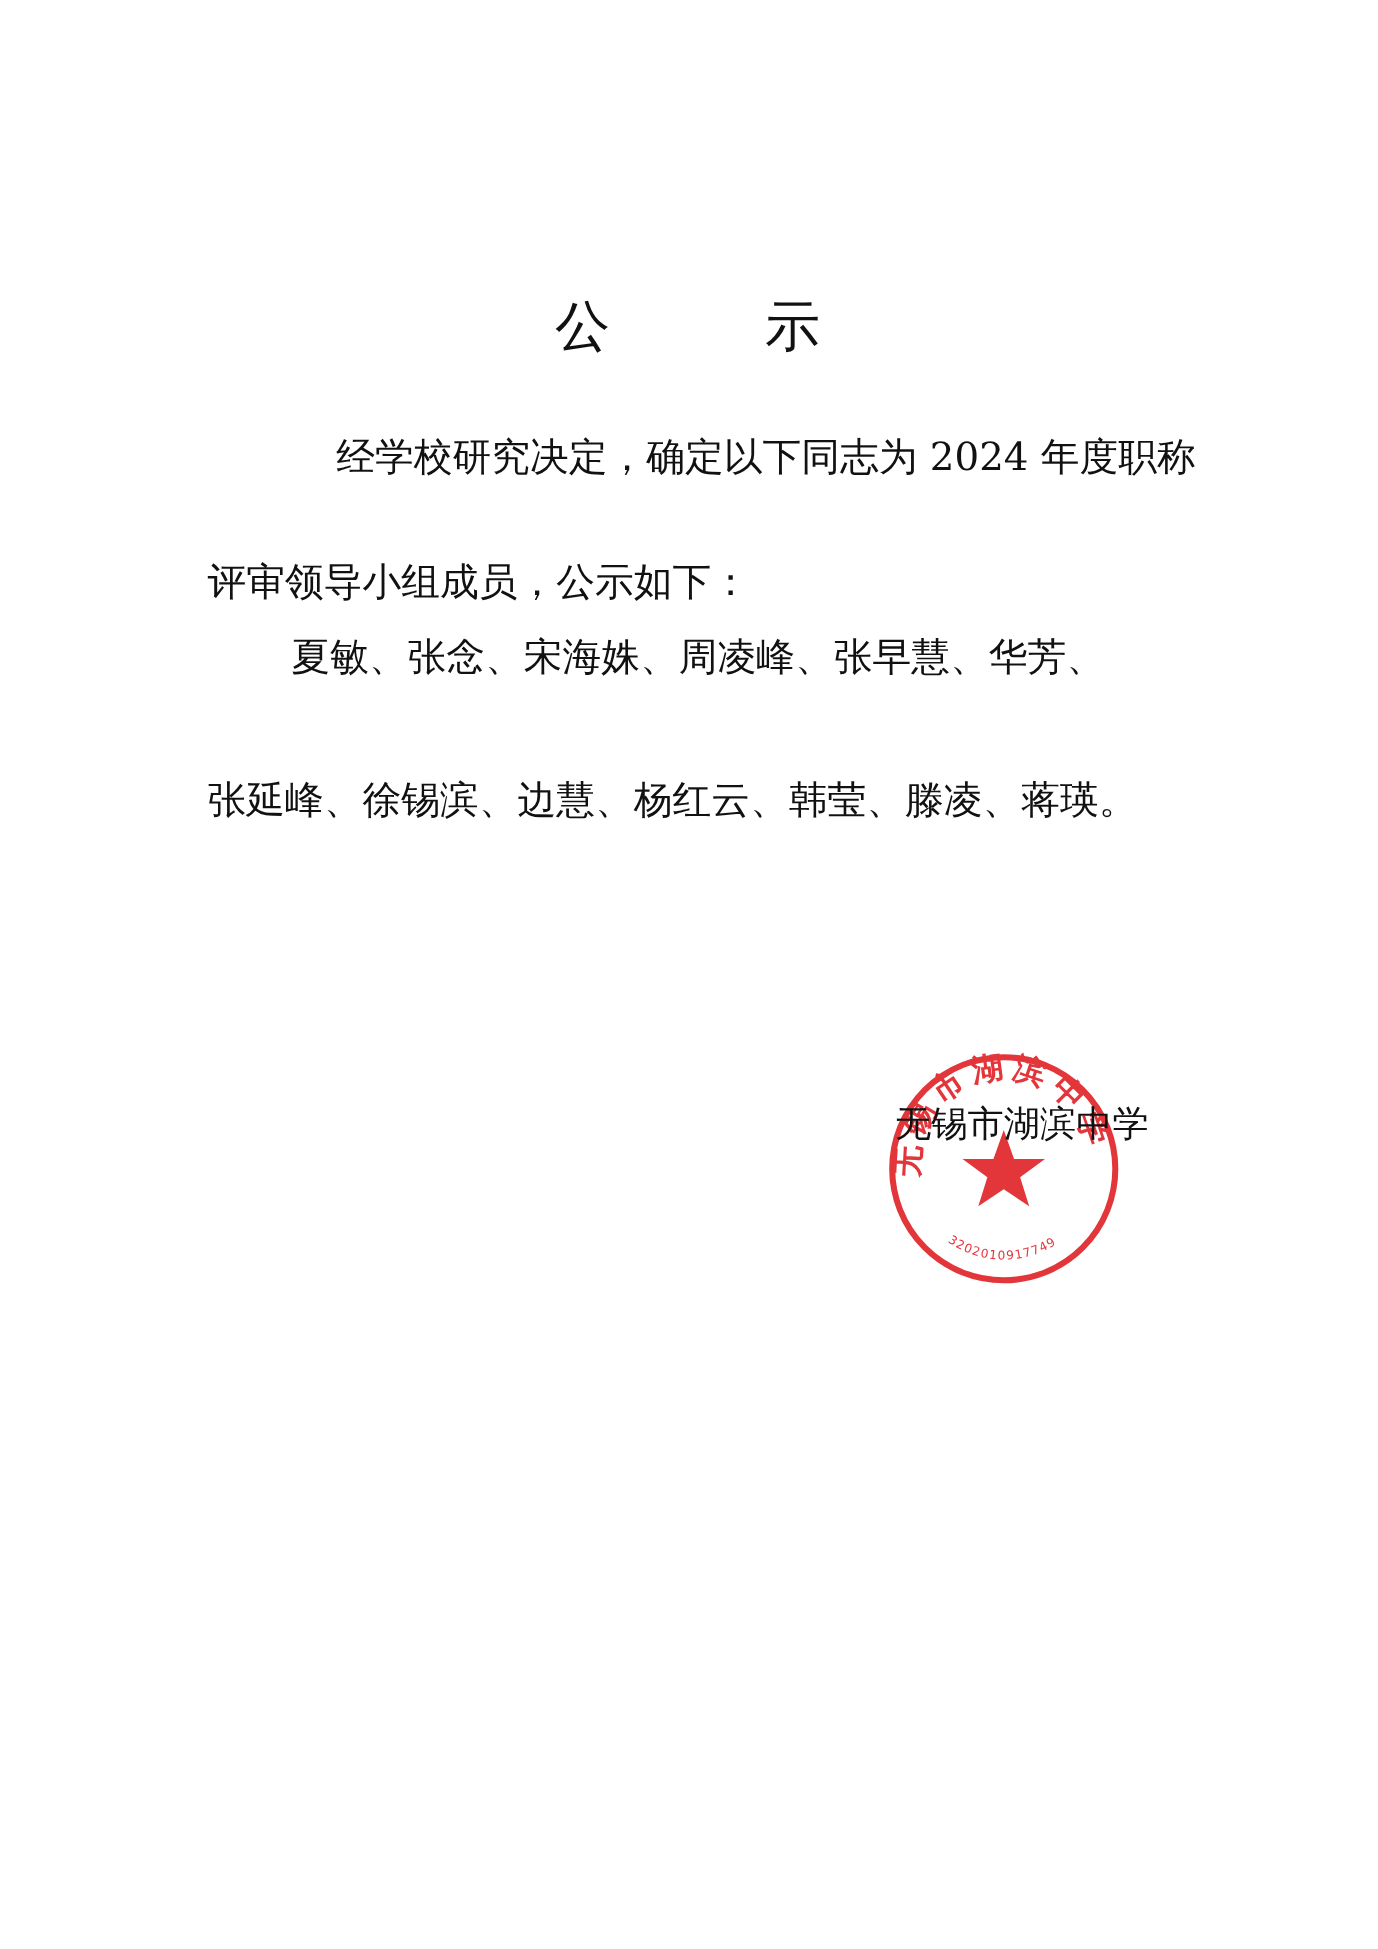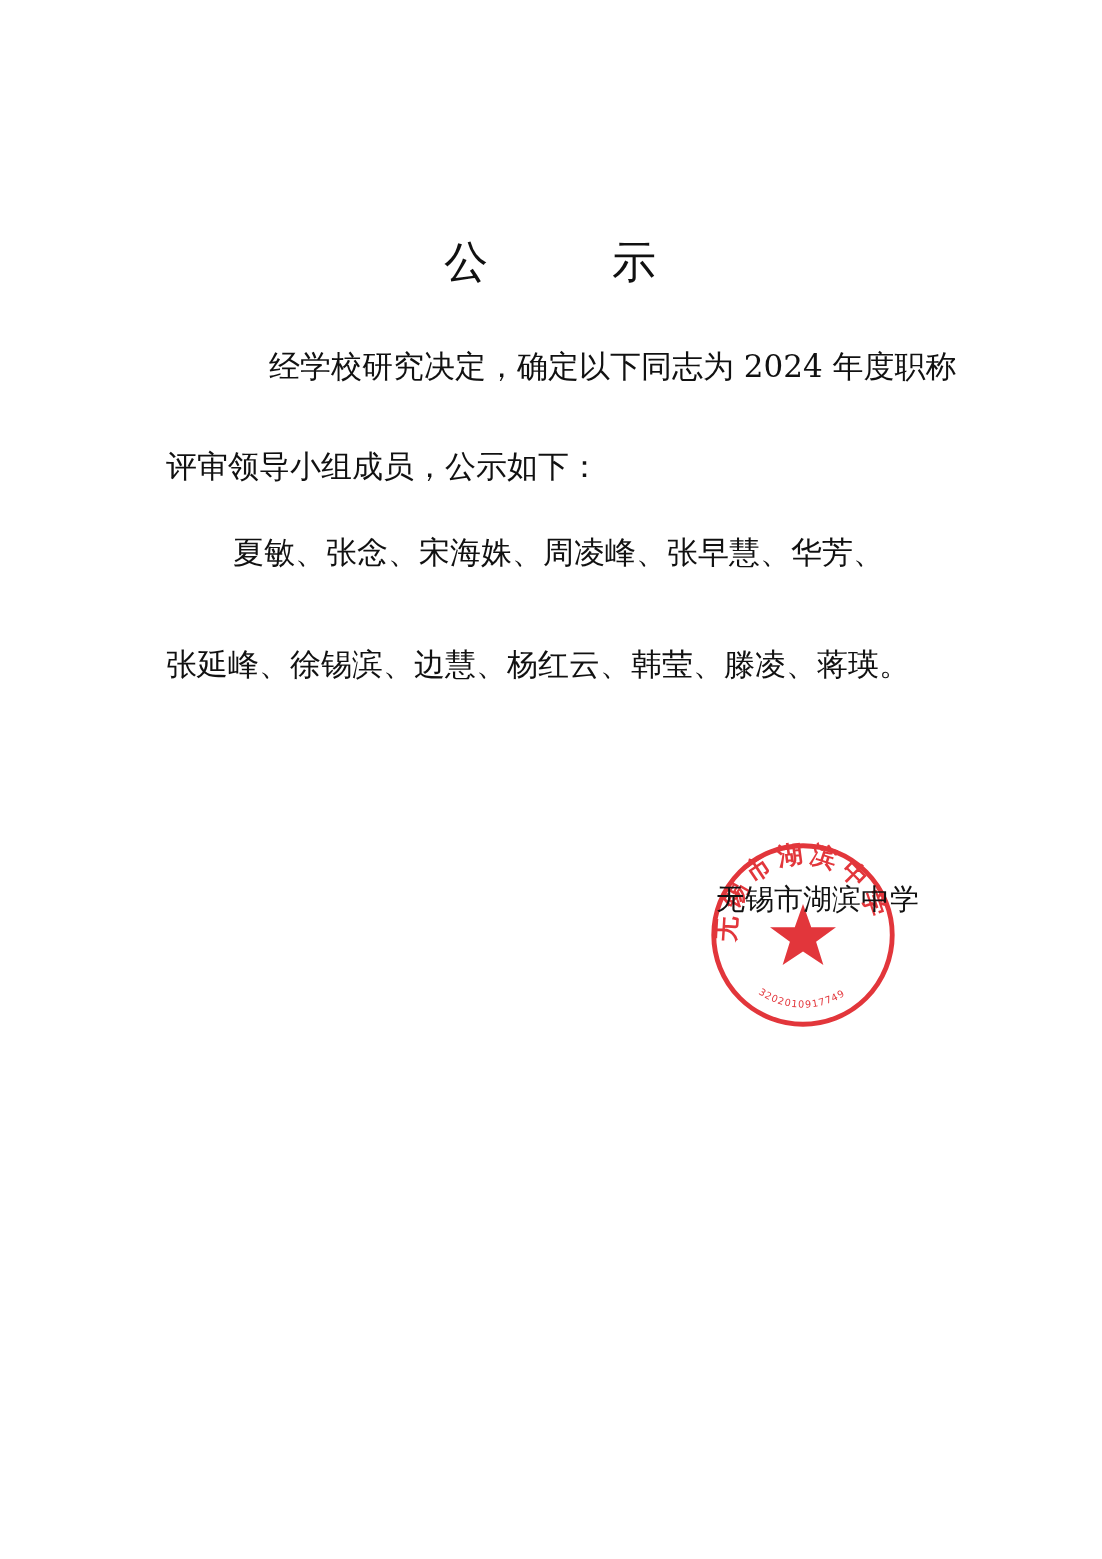--- a/index.html
+++ b/index.html
@@ -39,22 +39,22 @@
     .para {
       position: absolute;
       left: 166px;
       width: 780px;
       font-size: 31px;
       line-height: 44px;
       white-space: nowrap;
     }
     .line1 { top: 344px; left: 233px; margin-left: 36px; }
     .line2 { top: 444px; }
-    .line3 { top: 530px; left: 233px; }
-    .line4 { top: 618px; margin-top: 24px; }
+    .line3 { top: 504px; left: 233px; }
+    .line4 { top: 618px; }
     .sign {
       position: absolute;
       font-size: 29px;
       line-height: 40px;
       white-space: nowrap;
       z-index: 2;
     }
     .sign-org { left: 716px; top: 879px; }
     .sign-date { left: 684px; top: 966px; }
     .seal {

